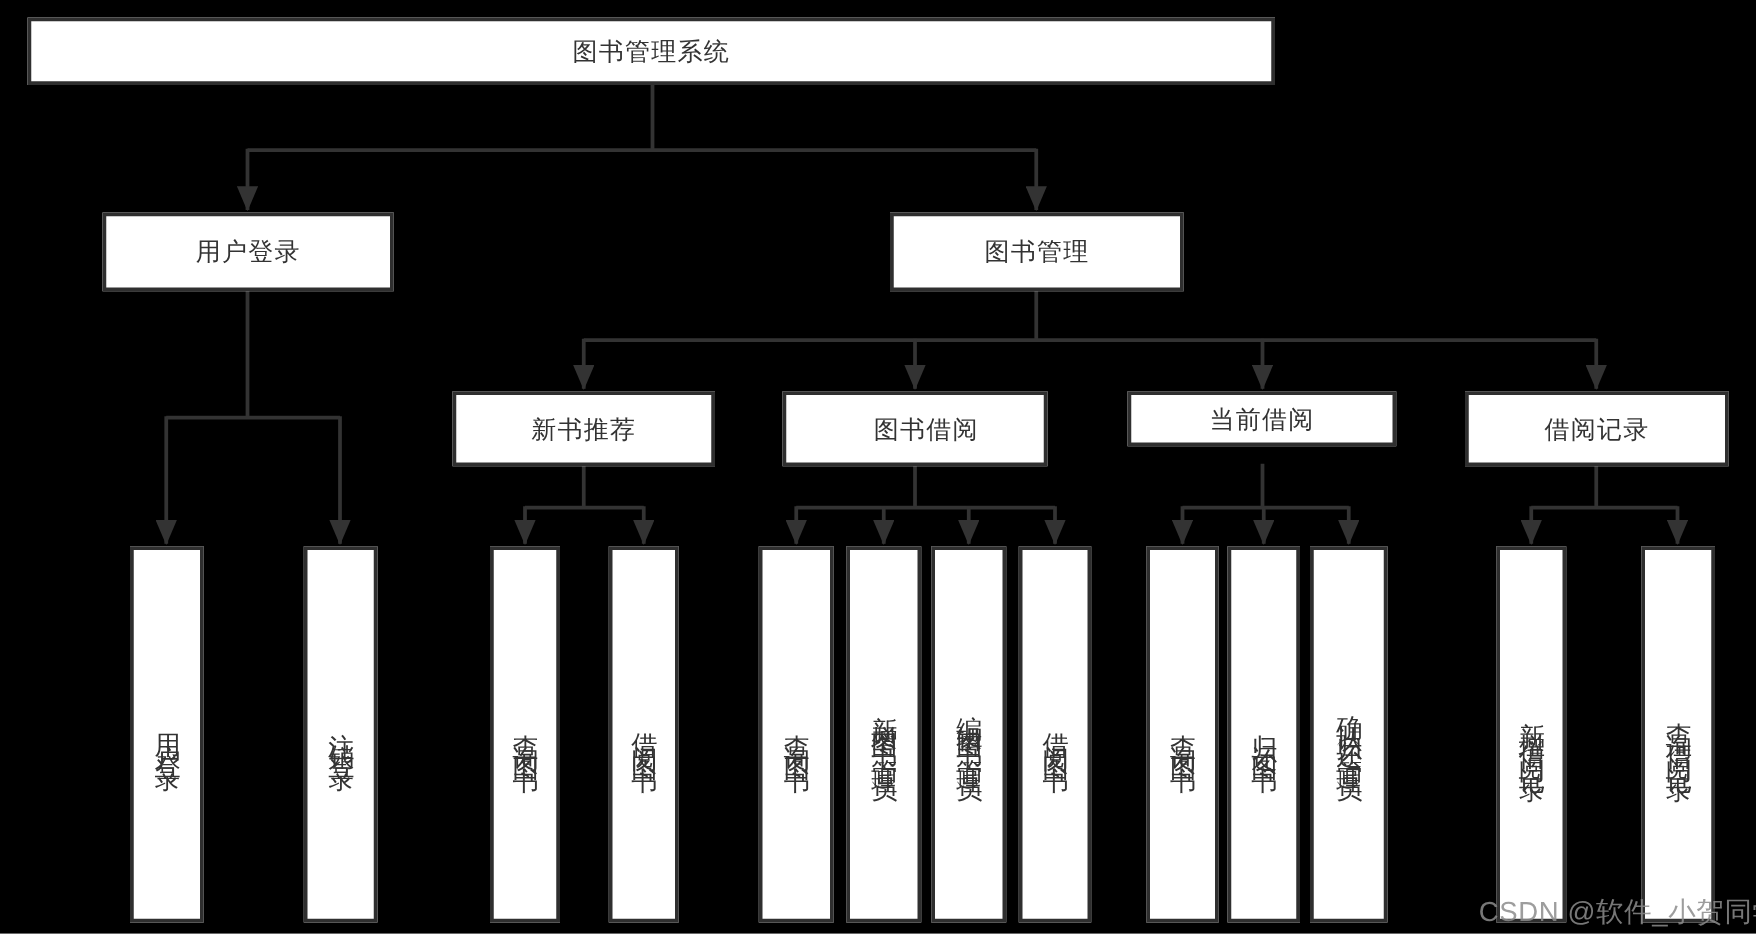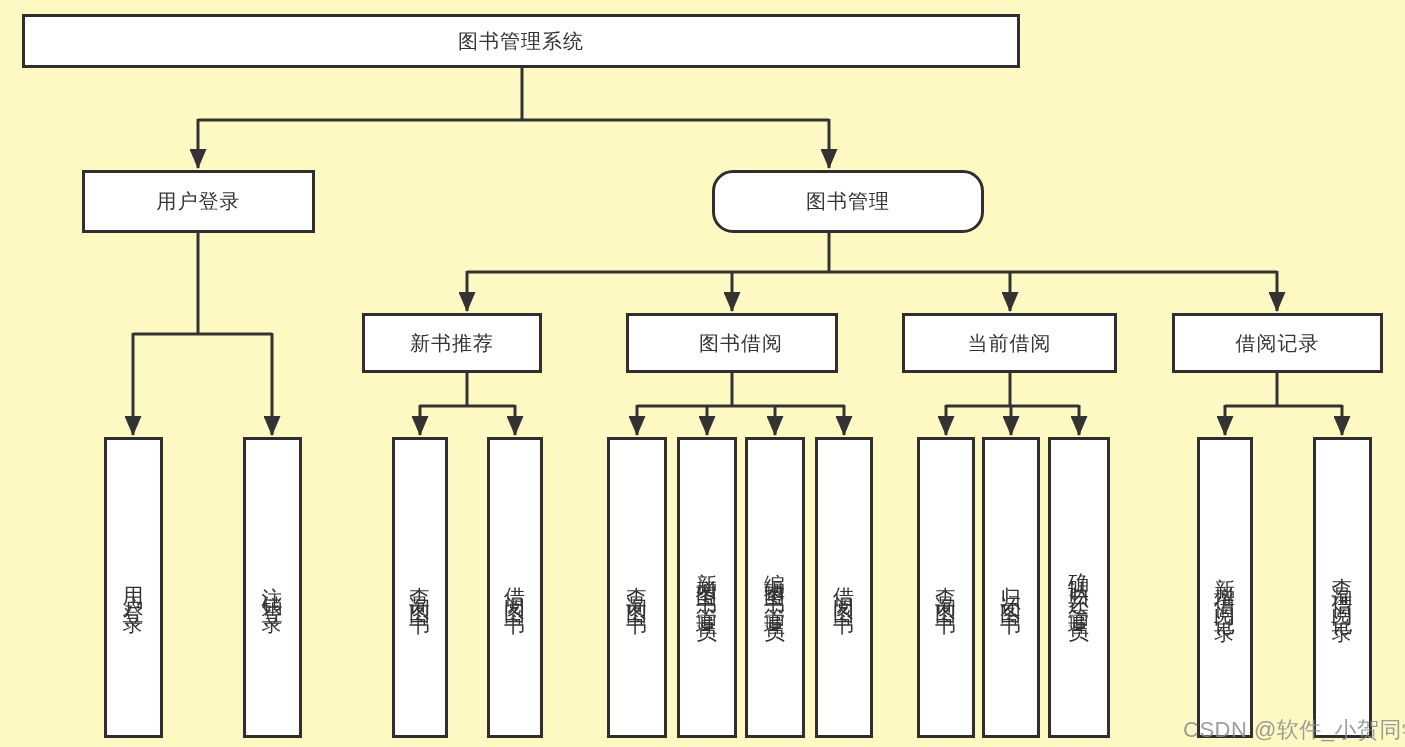--- a/index.html
+++ b/index.html
@@ -5,21 +5,21 @@
   html, body {
     margin: 0;
     padding: 0;
     background: #ffffff;
     font-family: "Liberation Sans", "DejaVu Sans", sans-serif;
   }
   #stage {
     position: relative;
     width: 1405px;
     height: 747px;
-    background: #fef9c3;
+    background: #000000;
     overflow: hidden;
   }
   #connectors {
     position: absolute;
     left: 0; top: 0;
     width: 1405px; height: 747px;
     z-index: 0;
   }
   .box {
     position: absolute;
@@ -113,25 +113,25 @@
       <path d="M1277 371 V406"></path>
       <path d="M1225 406 H1342"></path>
       <path d="M1225 405 V435" marker-end="url(#ah)"></path>
       <path d="M1342 405 V435" marker-end="url(#ah)"></path>
     </g>
   </svg>
 
   <div class="box root-box" style="left:22px; top:14px; width:998px; height:54px;">图书管理系统</div>
 
   <div class="box" style="left:82px; top:170px; width:233px; height:63px;">用户登录</div>
-  <div class="box" style="left:712px; top:170px; width:272px; height:63px;border-radius:21px;">图书管理</div>
+  <div class="box" style="left:712px; top:170px; width:235px; height:63px;">图书管理</div>
 
-  <div class="box" style="left:362px; top:313px; width:180px; height:60px;">新书推荐</div>
+  <div class="box" style="left:362px; top:313px; width:210px; height:60px;">新书推荐</div>
   <div class="box" style="left:626px; top:313px; width:212px; height:60px;padding-left:18px;">图书借阅</div>
-  <div class="box" style="left:902px; top:313px; width:215px; height:60px;">当前借阅</div>
+  <div class="box" style="left:902px; top:313px; width:215px; height:44px;">当前借阅</div>
   <div class="box" style="left:1172px; top:313px; width:211px; height:60px;">借阅记录</div>
 
   <div class="vbox" style="left:104px; top:437px; width:59px; height:301px;">用户登录</div>
   <div class="vbox" style="left:243px; top:437px; width:59px; height:301px;">注销登录</div>
 
   <div class="vbox" style="left:392px; top:437px; width:56px; height:301px;">查询图书</div>
   <div class="vbox" style="left:487px; top:437px; width:56px; height:301px;">借阅图书</div>
 
   <div class="vbox" style="left:607px; top:437px; width:60px; height:301px;">查询图书</div>
   <div class="vbox" style="left:677px; top:437px; width:60px; height:301px; letter-spacing:7px;">新增图书（管理员）</div>

